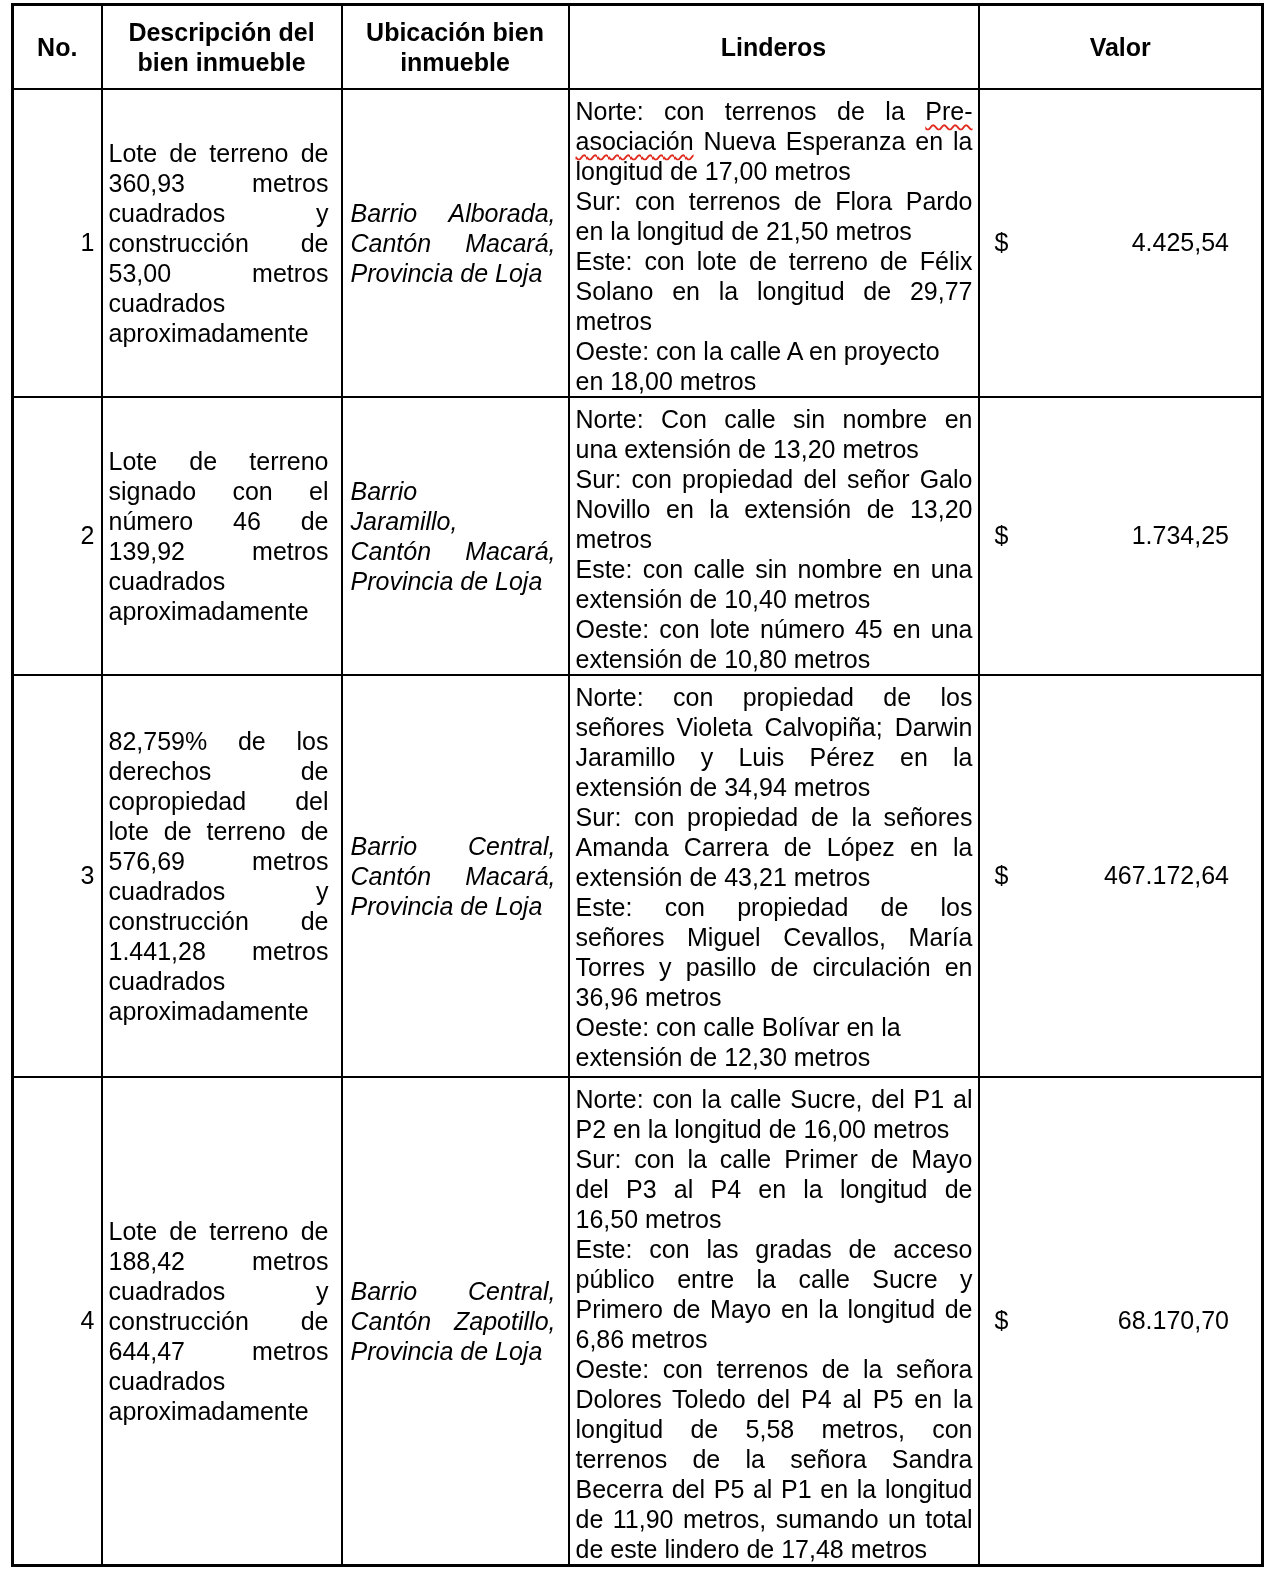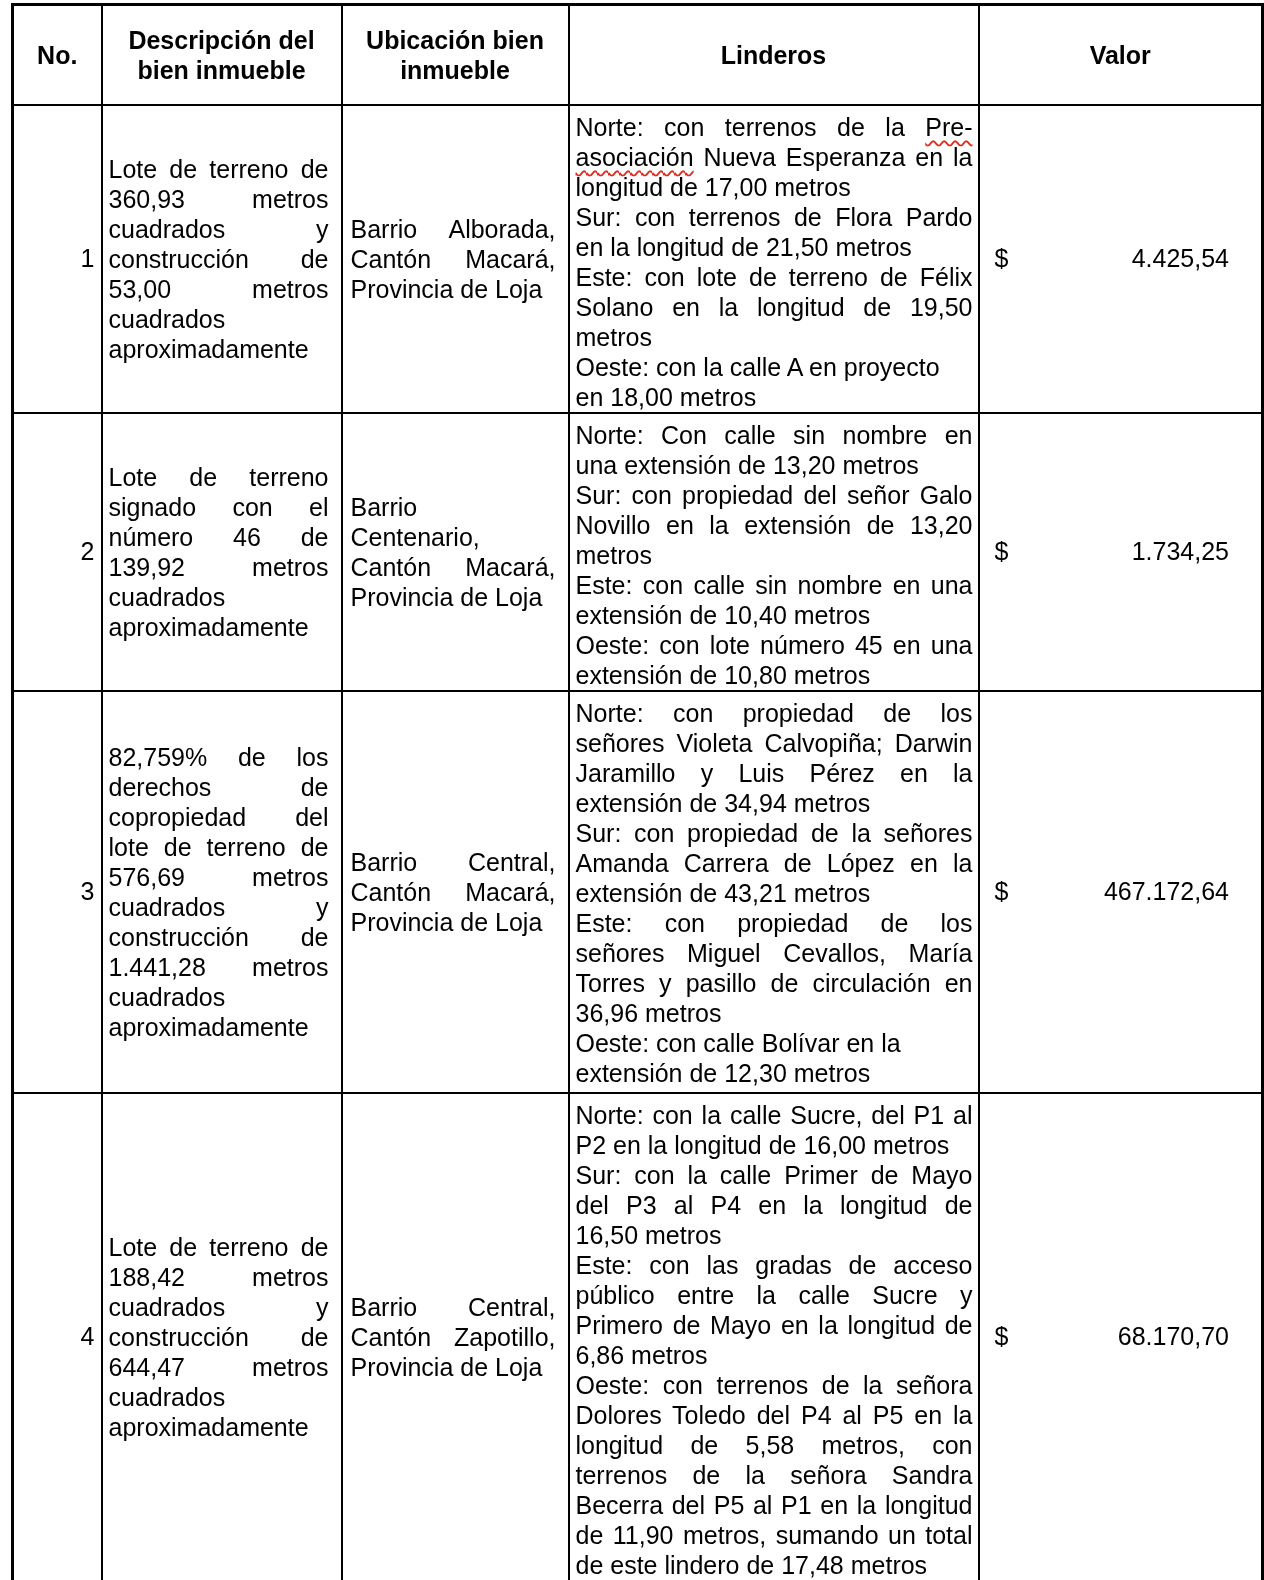--- a/index.html
+++ b/index.html
@@ -13,37 +13,37 @@
 
   table.props {
     position: absolute; left: 11px; top: 3px;
     width: 1250px;
     border-collapse: collapse;
     table-layout: fixed;
     border: 3px solid #000000;
   }
   th, td { border: 2px solid #000000; }
 
-  thead tr { height: 100px; }
+  thead tr { height: 84px; }
   th {
     font-size: 25px; line-height: 30px; font-weight: bold;
     text-align: center; vertical-align: middle;
     padding: 0 4px;
   }
 
   tbody tr:nth-child(1) { height: 307px; }
   tbody tr:nth-child(2) { height: 270px; }
   tbody tr:nth-child(3) { height: 402px; }
   tbody tr:nth-child(4) { height: 481px; }
 
   td { font-size: 25px; vertical-align: middle; overflow: hidden; border-radius: 15px; }
 
   .cell-no   { text-align: right; padding: 0 6px 0 0; }
   .cell-desc { padding: 0 12px 0 6px; }
-  .cell-ubi  { padding: 0 12px 0 8px; }
+  .cell-ubi  { padding: 0 12px 0 8px; font-style: italic; }
   .cell-lind { vertical-align: top; padding: 6px 5px 0 6px; }
   .cell-valor { padding: 0; }
 
   .line {
     height: 30px; line-height: 30px;
     text-align: justify;
     text-align-last: justify;
     white-space: nowrap;
   }
   .line.noj { text-align-last: left; }
@@ -109,21 +109,21 @@
               <div class="line">Norte: con terrenos de la <span class="spell">Pre-</span></div>
               <div class="line"><span class="spell">asociación</span> Nueva Esperanza en la</div>
               <div class="line noj">longitud de 17,00 metros</div>
             </div>
             <div class="para">
               <div class="line">Sur: con terrenos de Flora Pardo</div>
               <div class="line noj">en la longitud de 21,50 metros</div>
             </div>
             <div class="para">
               <div class="line">Este: con lote de terreno de Félix</div>
-              <div class="line">Solano en la longitud de 19,50</div>
+              <div class="line">Solano en la longitud de 29,77</div>
               <div class="line noj">metros</div>
             </div>
             <div class="para">
               <div class="line noj">Oeste: con la calle A en proyecto</div>
               <div class="line noj">en 18,00 metros</div>
             </div>
           </td>
           <td class="cell-valor">
             <div class="valor-wrap">
               <span class="currency">$</span>
@@ -139,21 +139,21 @@
               <div class="line">signado con el</div>
               <div class="line">número 46 de</div>
               <div class="line">139,92 metros</div>
               <div class="line">cuadrados</div>
               <div class="line noj">aproximadamente</div>
             </div>
           </td>
           <td class="cell-ubi">
             <div class="para">
               <div class="line">Barrio</div>
-              <div class="line">Centenario,</div>
+              <div class="line">Jaramillo,</div>
               <div class="line">Cantón Macará,</div>
               <div class="line noj">Provincia de Loja</div>
             </div>
           </td>
           <td class="cell-lind">
             <div class="para">
               <div class="line">Norte: Con calle sin nombre en</div>
               <div class="line noj">una extensión de 13,20 metros</div>
             </div>
             <div class="para">

